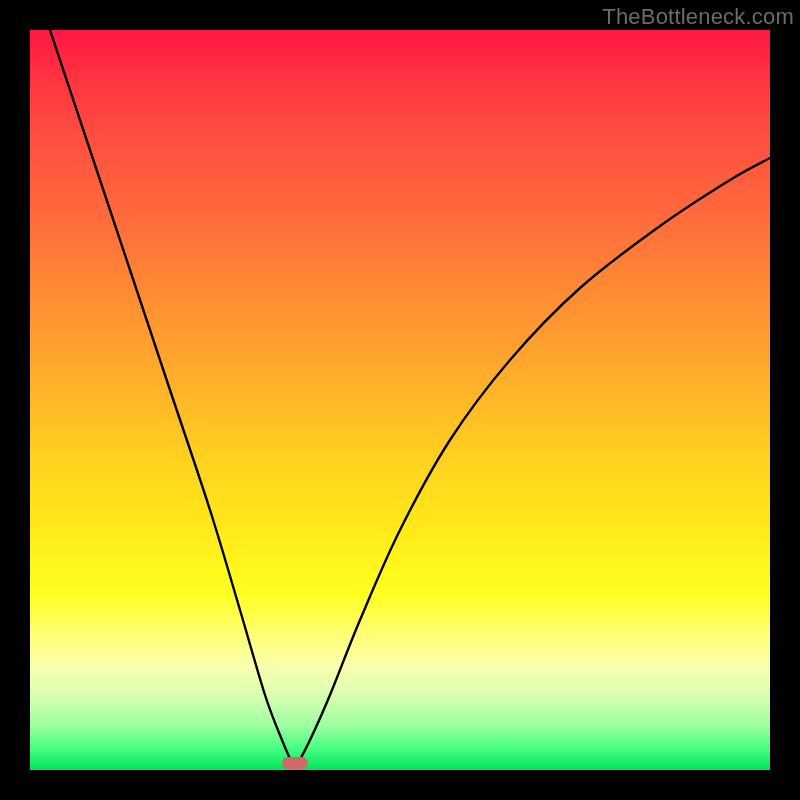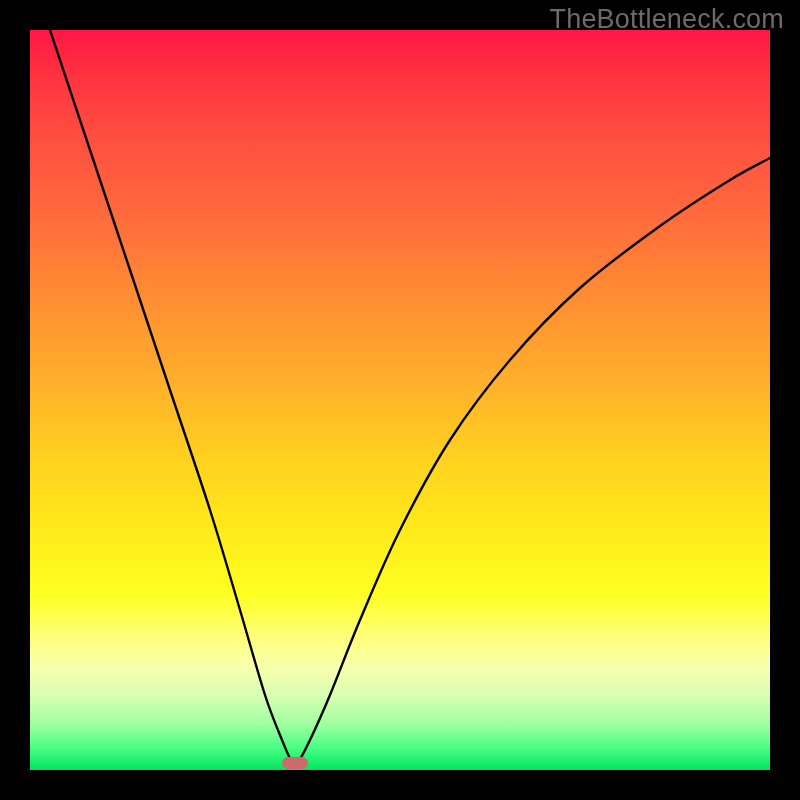--- a/index.html
+++ b/index.html
@@ -39,23 +39,23 @@
       #f9ffad 86%,
       #d7ffb2 90%,
       #9cffa0 94%,
       #49ff83 97%,
       #00e45f 100%
     );
   }
   .watermark {
     position: absolute;
     top: 4px;
-    right: 16px;
+    right: 6px;
     color: #6b6b6b;
-    font-size: 27px;
+    font-size: 22px;
     font-weight: 500;
     letter-spacing: 0.2px;
     user-select: none;
   }
   svg.curve {
     position: absolute;
     top: 0;
     left: 0;
     width: 740px;
     height: 740px;

